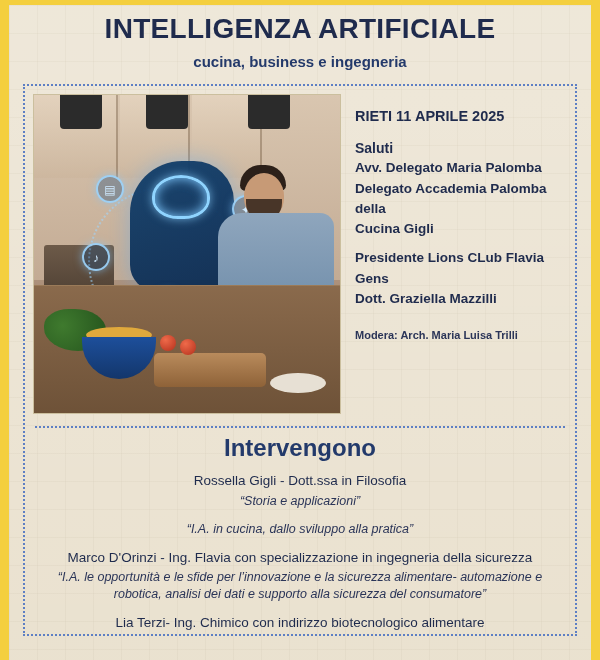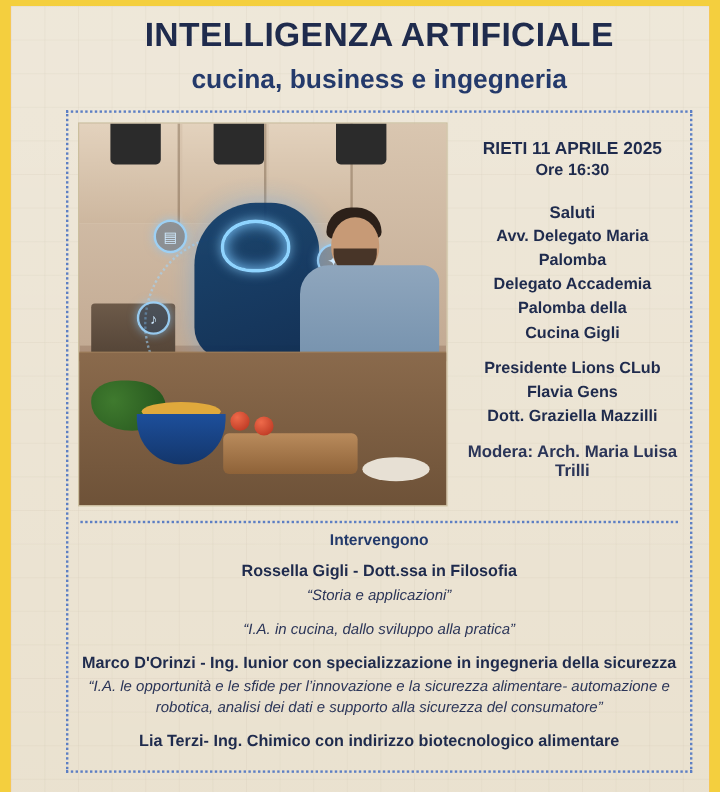--- a/index.html
+++ b/index.html
@@ -8,26 +8,25 @@
     width: 600px;
     height: 660px;
     overflow: hidden;
     font-family: "Liberation Sans", sans-serif;
     background: #f4cf3e;
   }
   .poster {
     position: relative;
     width: 600px;
     height: 660px;
-    background: #fca5a5;
+    background: #f0abfc;
     border-left: 9px solid #f4cf3e;
     border-right: 9px solid #f4cf3e;
     border-top: 5px solid #f4cf3e;
     overflow: hidden;
-    padding-left: 32px;
   }
   .inner {
     position: absolute;
     left: 0; right: 0; top: 0; bottom: 0;
     background:
       linear-gradient(180deg, rgba(255,255,255,0.25), rgba(255,255,255,0.05)),
       #e9e0cd;
   }
   
   .inner::before {
@@ -47,21 +46,21 @@
     text-align: center;
   }
   .title1 {
     font-size: 28px;
     font-weight: bold;
     color: #1f2b4d;
     letter-spacing: 0.3px;
     line-height: 1.15;
   }
   .title2 {
-    font-size: 22px;
+    font-size: 15px;
     font-weight: bold;
     color: #243a6b;
     margin-top: 8px;
     line-height: 1.15;
   }
 
   .body-frame {
     position: relative;
     margin: 14px 14px 0 14px;
     border: 2px dotted #5d7fc4;
@@ -181,47 +180,46 @@
   }
   .ph-tom1 { left: 126px; bottom: 62px; }
   .ph-tom2 { left: 146px; bottom: 58px; }
   .ph-plate {
     position:absolute; right: 14px; bottom: 20px; width: 56px; height: 20px;
     background: #e7e0d4; border-radius: 50%;
   }
 
   .top-right {
     flex: 1 1 auto;
-    text-align: center;
     color: #1f2b4d;
     padding-top: 14px;
   }
   .tr-line { font-size: 13.5px; font-weight: bold; line-height: 1.5; }
   .tr-big { font-size: 14.5px; font-weight: bold; }
   .tr-gap { height: 16px; }
   .tr-gap-s { height: 9px; }
   .tr-heading { font-size: 14px; font-weight: bold; margin-bottom: 2px; }
   .tr-small {
-    font-size: 14px; font-weight: bold; color: #2b3558; margin-top: 10px;
+    font-size: 11px; font-weight: bold; color: #2b3558; margin-top: 20px;
   }
 
   .divider {
     margin: 12px 2px 6px 2px;
     border-top: 2px dotted #5d7fc4;
   }
   .section-title {
     text-align: center;
-    font-size: 13px;
+    font-size: 24px;
     font-weight: bold;
     color: #233a6b;
     margin: 6px 0 10px 0;
   }
   .speaker { text-align: center; margin-bottom: 11px; }
   .sp-name {
-    font-size: 13.5px; font-weight: bold; color: #1f2b4d; line-height: 1.3; text-align: center;
+    font-size: 13.5px; font-weight: normal; color: #1f2b4d; line-height: 1.3; text-align: center;
   }
   .sp-topic {
     font-size: 12.5px; font-style: italic; color: #2b3558; line-height: 1.35;
     margin-top: 3px;
   }
   .sp-wide .sp-name { font-size: 13.5px; }
   .clipped { overflow: hidden; }
 </style>
 </head>
 <body>
@@ -268,21 +266,20 @@
         <div class="ph-soup"></div>
         <div class="ph-bowl"></div>
         <div class="ph-board"></div>
         <div class="ph-tom1"></div>
         <div class="ph-tom2"></div>
         <div class="ph-plate"></div>
       </div>
 
       <div class="top-right">
         <div class="tr-big">RIETI 11 APRILE 2025</div>
-        <div class="tr-line">Ore 16:30</div>
 
         <div class="tr-gap"></div>
         <div class="tr-heading">Saluti</div>
 
         <div class="tr-line">Avv. Delegato Maria Palomba</div>
         <div class="tr-line">Delegato Accademia Palomba della</div>
         <div class="tr-line">Cucina Gigli</div>
         <div class="tr-gap-s"></div>
         <div class="tr-line">Presidente Lions CLub Flavia Gens</div>
         <div class="tr-line">Dott. Graziella Mazzilli</div>
@@ -298,21 +295,21 @@
     <div class="speaker">
       <div class="sp-name">Rossella Gigli - Dott.ssa in Filosofia</div>
       <div class="sp-topic">“Storia e applicazioni”</div>
     </div>
 
     <div class="speaker">
       <div class="sp-topic">“I.A. in cucina, dallo sviluppo alla pratica”</div>
     </div>
 
     <div class="speaker sp-wide">
-      <div class="sp-name">Marco D'Orinzi - Ing. Iunior con specializzazione in ingegneria della sicurezza</div>
+      <div class="sp-name">Marco D'Orinzi - Ing. Flavia con specializzazione in ingegneria della sicurezza</div>
       <div class="sp-topic">“I.A. le opportunità e le sfide per l’innovazione e la sicurezza alimentare- automazione e robotica, analisi dei dati e supporto alla sicurezza del consumatore”</div>
     </div>
 
     <div class="speaker clipped">
       <div class="sp-name">Lia Terzi- Ing. Chimico con indirizzo biotecnologico alimentare</div>
     </div>
 
   </div>
 </div>
 

